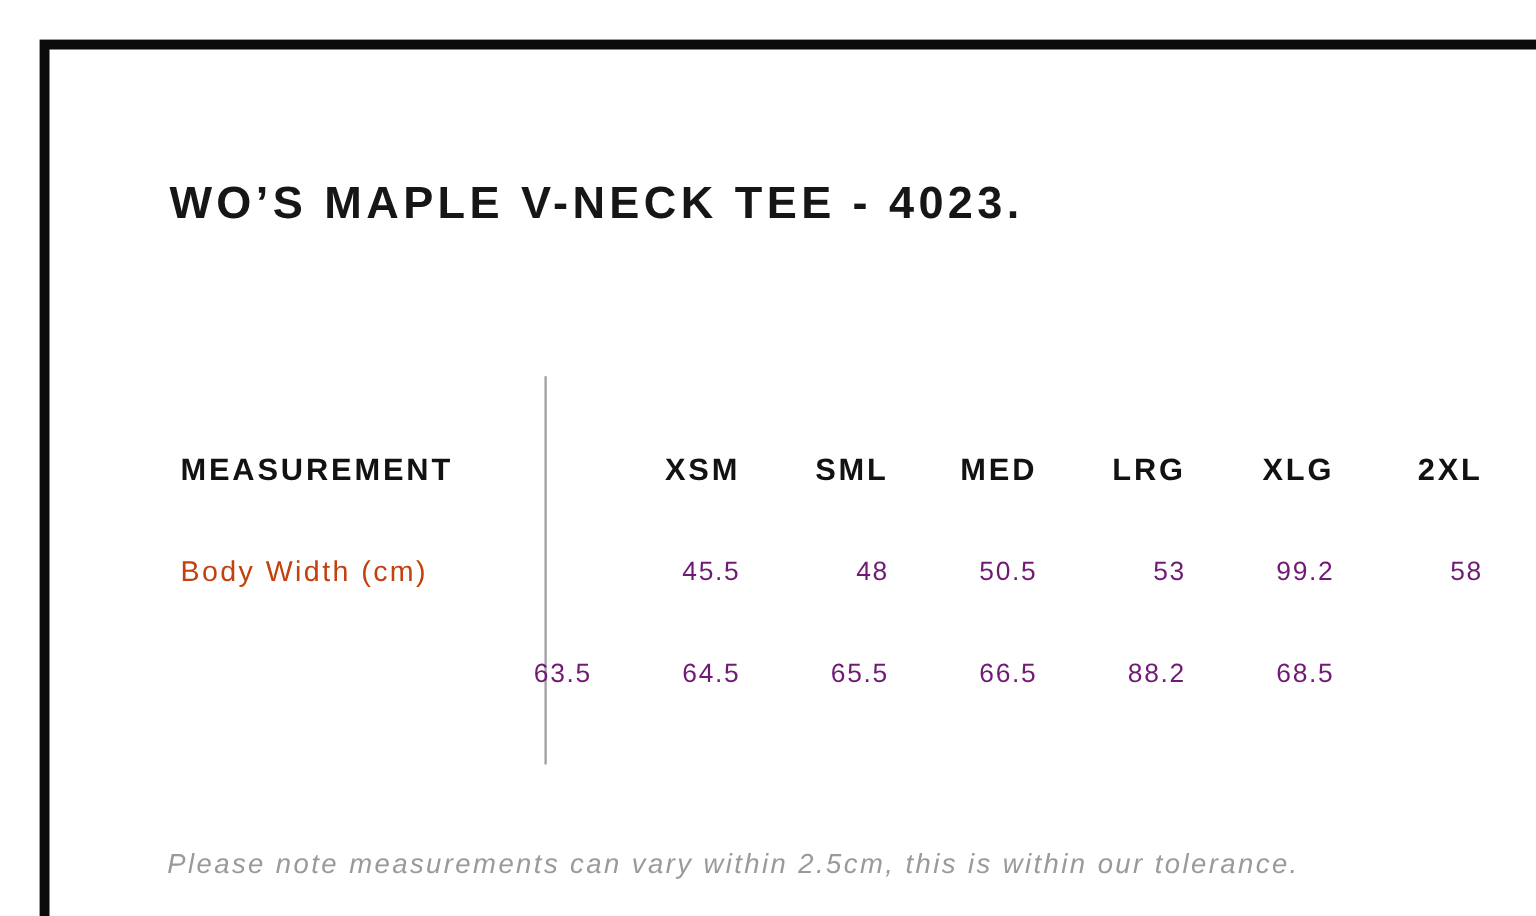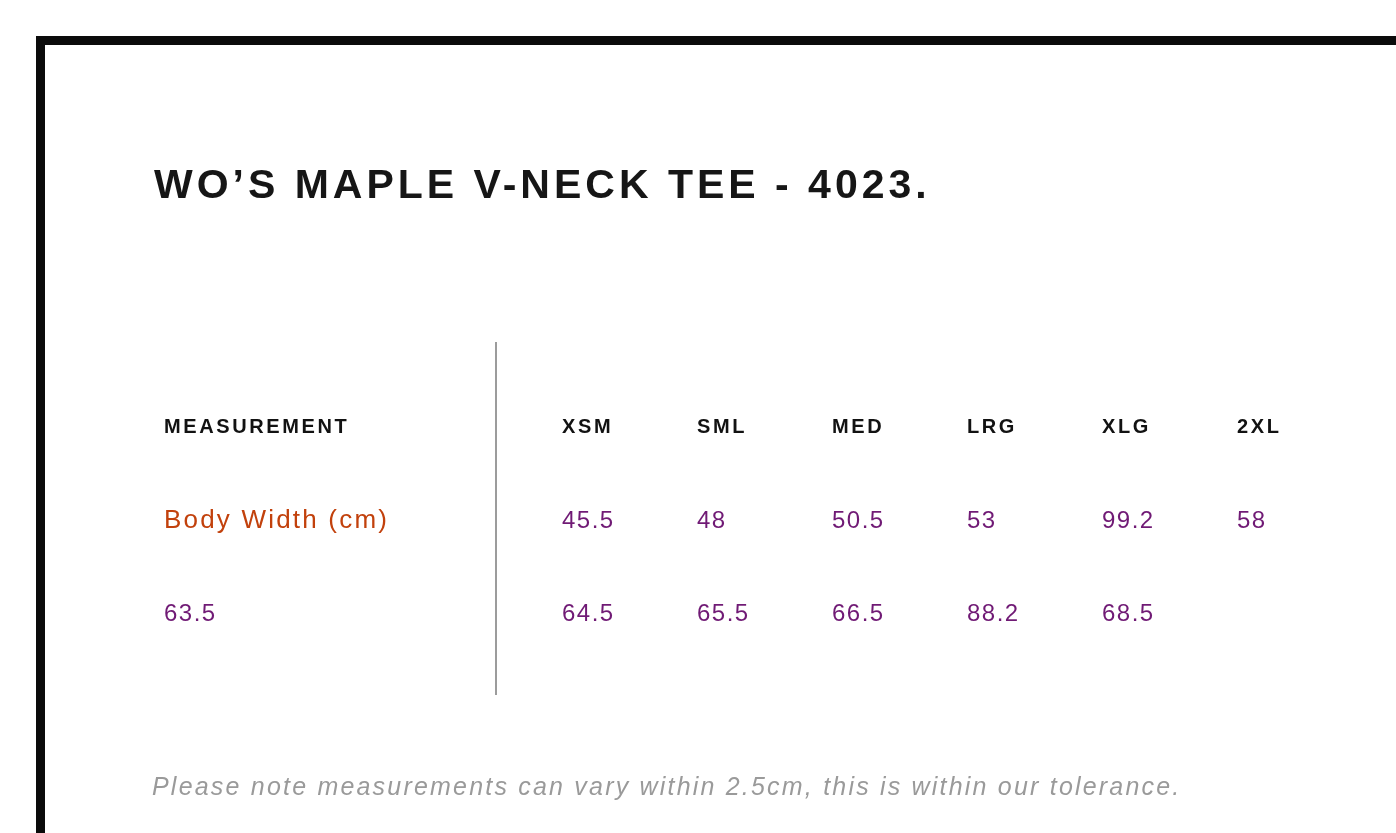--- a/index.html
+++ b/index.html
@@ -39,24 +39,24 @@
   .chart-grid {
     position: absolute;
     left: 95px;
     top: 323px;
     display: grid;
     grid-template-columns: 398px repeat(6, 135px);
     grid-auto-rows: 93px;
     align-items: center;
   }
   .cell { white-space: nowrap; }
-  .cell.size { text-align: left; }
+  .cell.size { text-align: right; }
   .cell.header {
     font-weight: bold;
-    font-size: 20px;
+    font-size: 28px;
     letter-spacing: 2.6px;
     color: #121212;
   }
   .cell.row-label {
     font-size: 26px;
     letter-spacing: 2.2px;
     color: #c2410c;
   }
   .cell.value {
     font-size: 24px;

